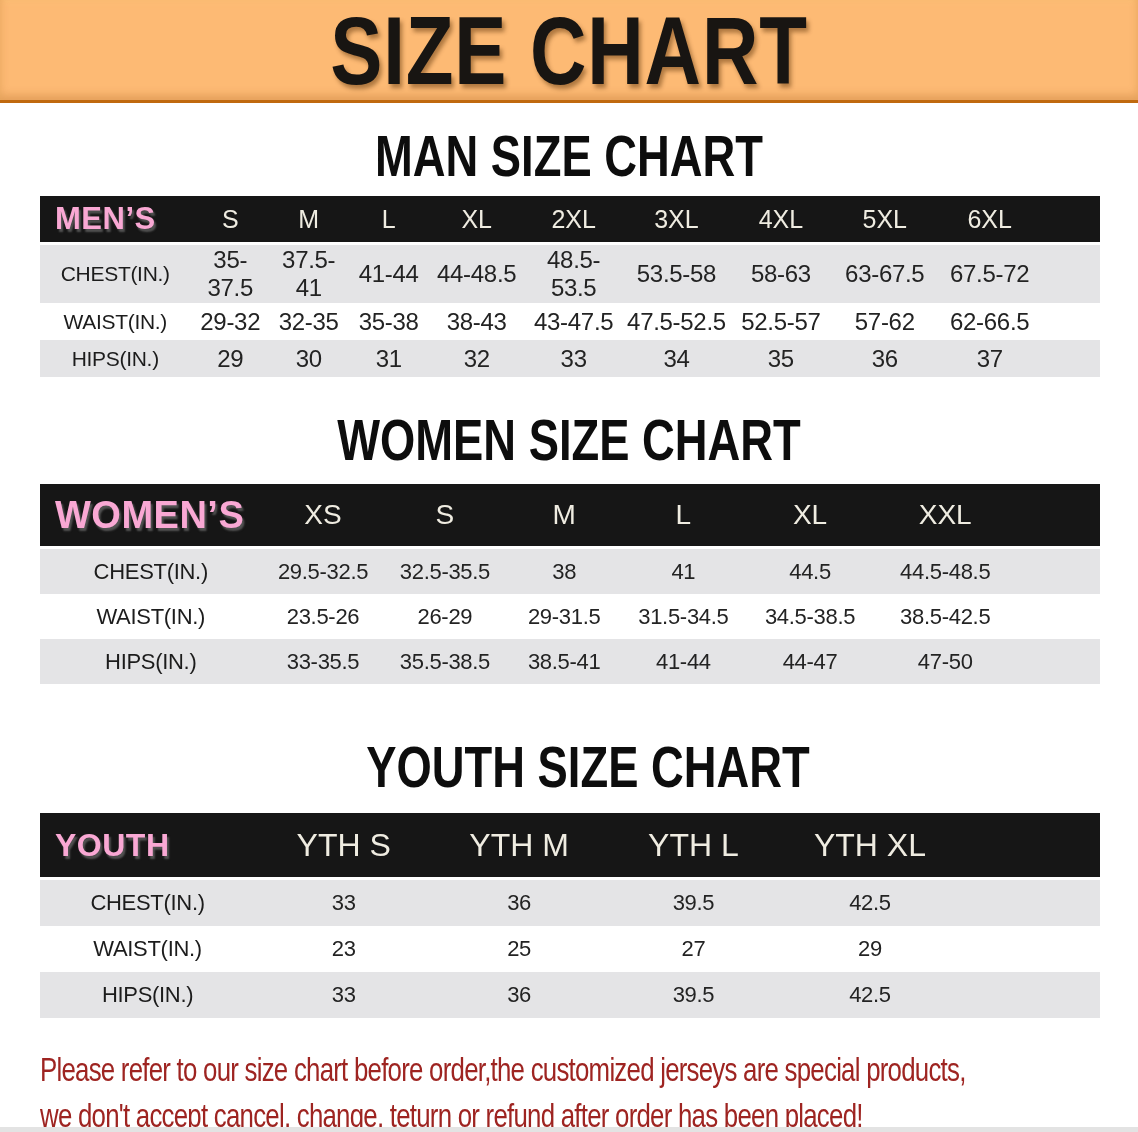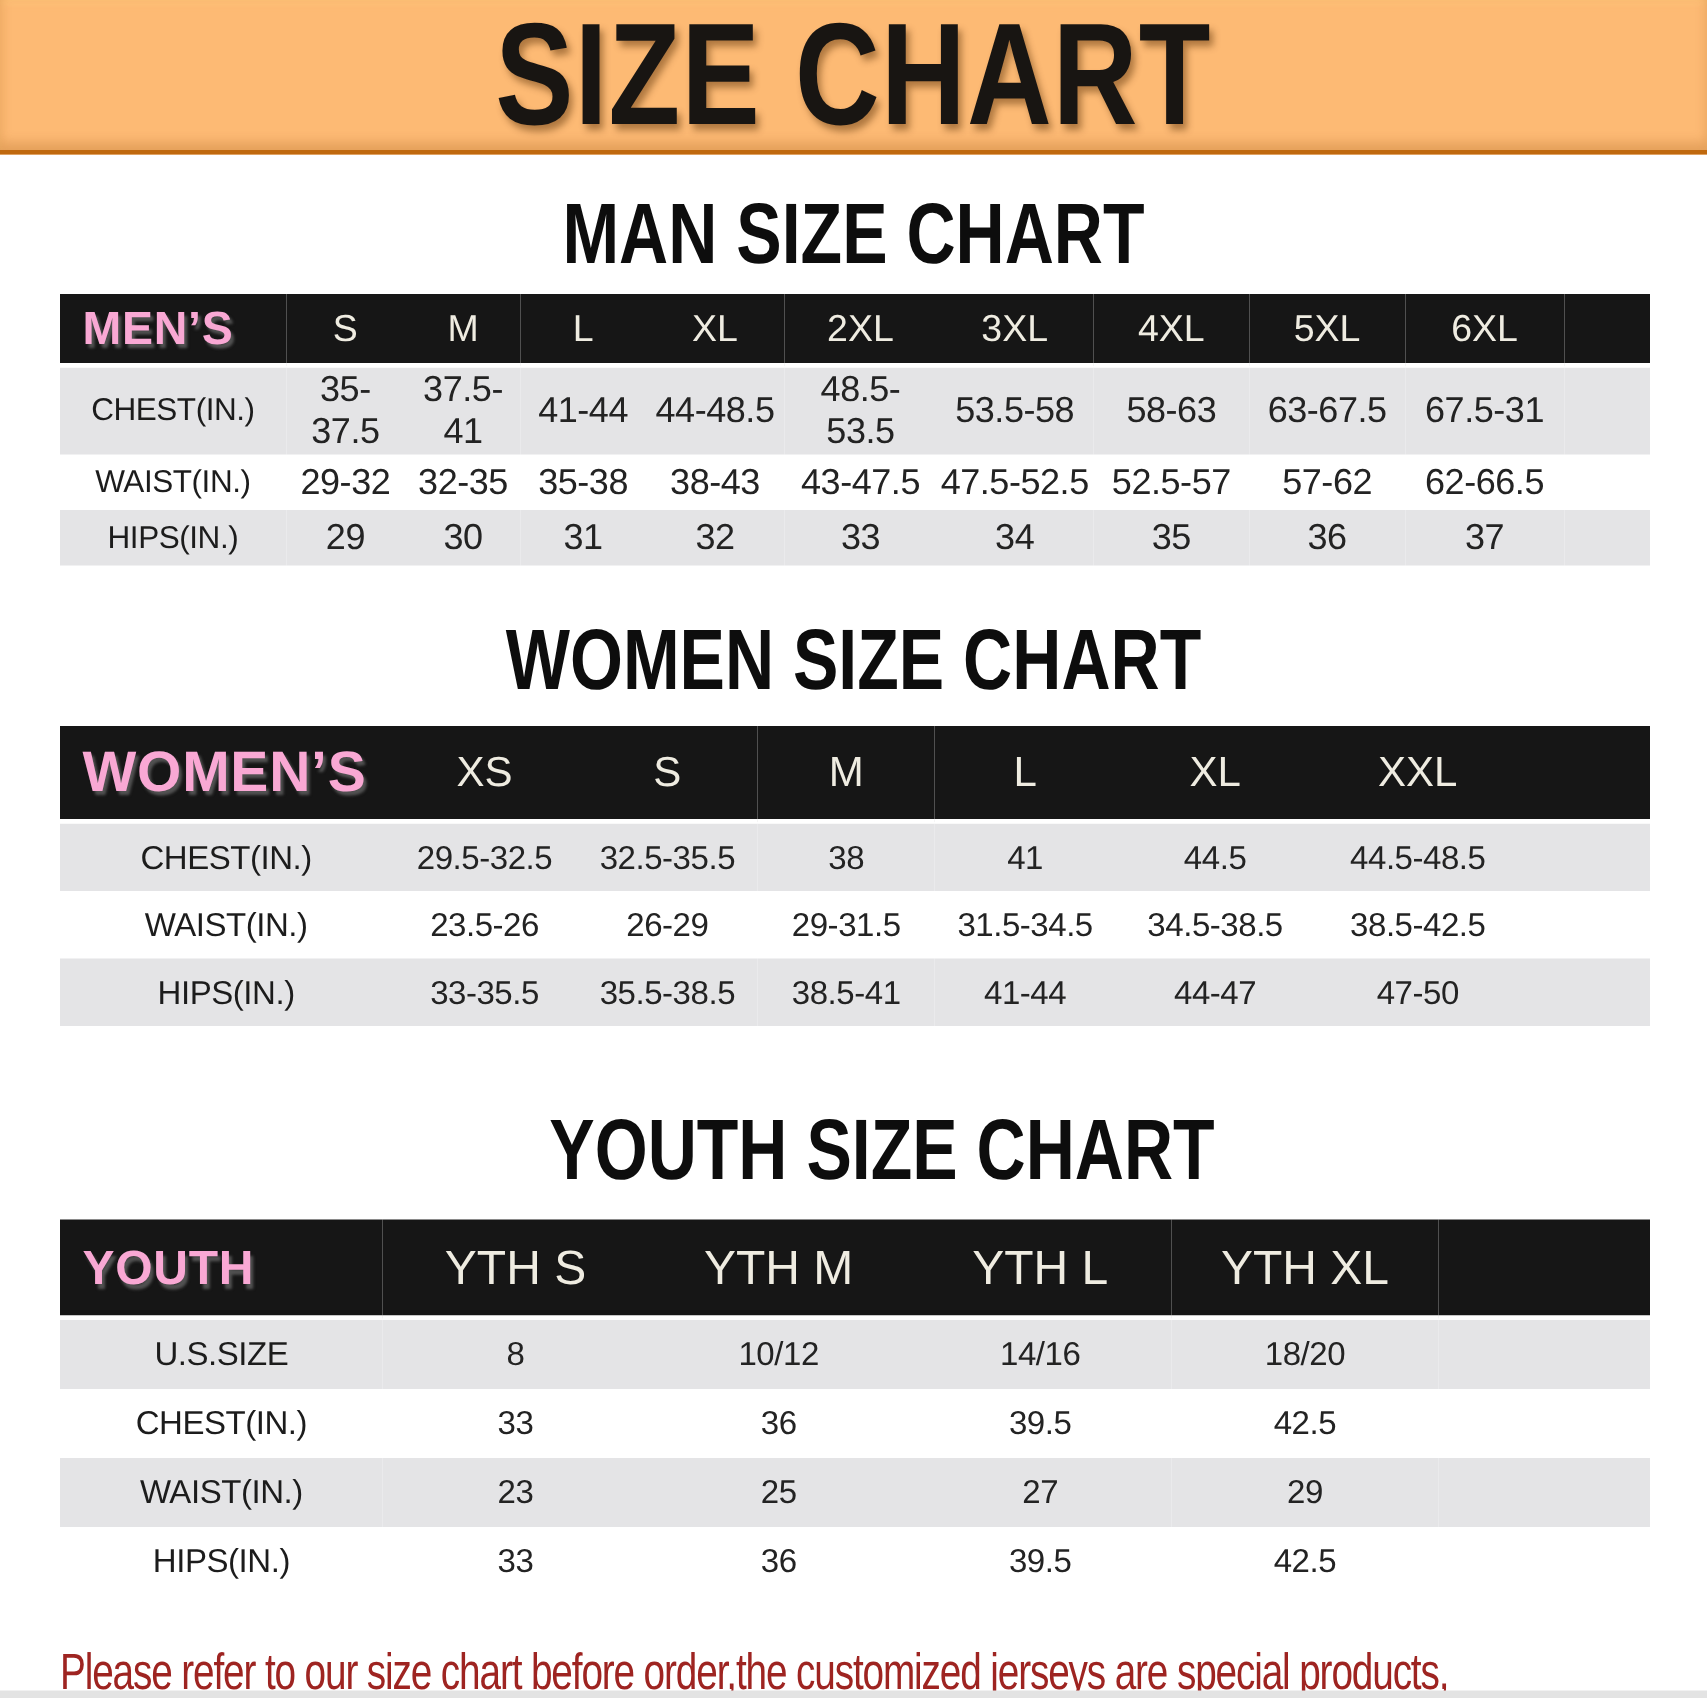--- a/index.html
+++ b/index.html
@@ -126,21 +126,21 @@
         <tr>
           <td class="rlabel">CHEST(IN.)</td>
           <td>35-37.5</td>
           <td>37.5-41</td>
           <td>41-44</td>
           <td>44-48.5</td>
           <td>48.5-53.5</td>
           <td>53.5-58</td>
           <td>58-63</td>
           <td>63-67.5</td>
-          <td>67.5-31</td>
+          <td>67.5-72</td>
           <td></td>
         </tr>
         <tr>
           <td class="rlabel">WAIST(IN.)</td>
           <td>29-32</td>
           <td>32-35</td>
           <td>35-38</td>
           <td>38-43</td>
           <td>43-47.5</td>
           <td>47.5-52.5</td>
@@ -246,28 +246,20 @@
           <th class="tlabel">YOUTH</th>
           <th>YTH S</th>
           <th>YTH M</th>
           <th>YTH L</th>
           <th>YTH XL</th>
           <th></th>
         </tr>
       </thead>
       <tbody>
         <tr>
-          <td class="rlabel">U.S.SIZE</td>
-          <td>8</td>
-          <td>10/12</td>
-          <td>14/16</td>
-          <td>18/20</td>
-          <td></td>
-        </tr>
-        <tr>
           <td class="rlabel">CHEST(IN.)</td>
           <td>33</td>
           <td>36</td>
           <td>39.5</td>
           <td>42.5</td>
           <td></td>
         </tr>
         <tr>
           <td class="rlabel">WAIST(IN.)</td>
           <td>23</td>

